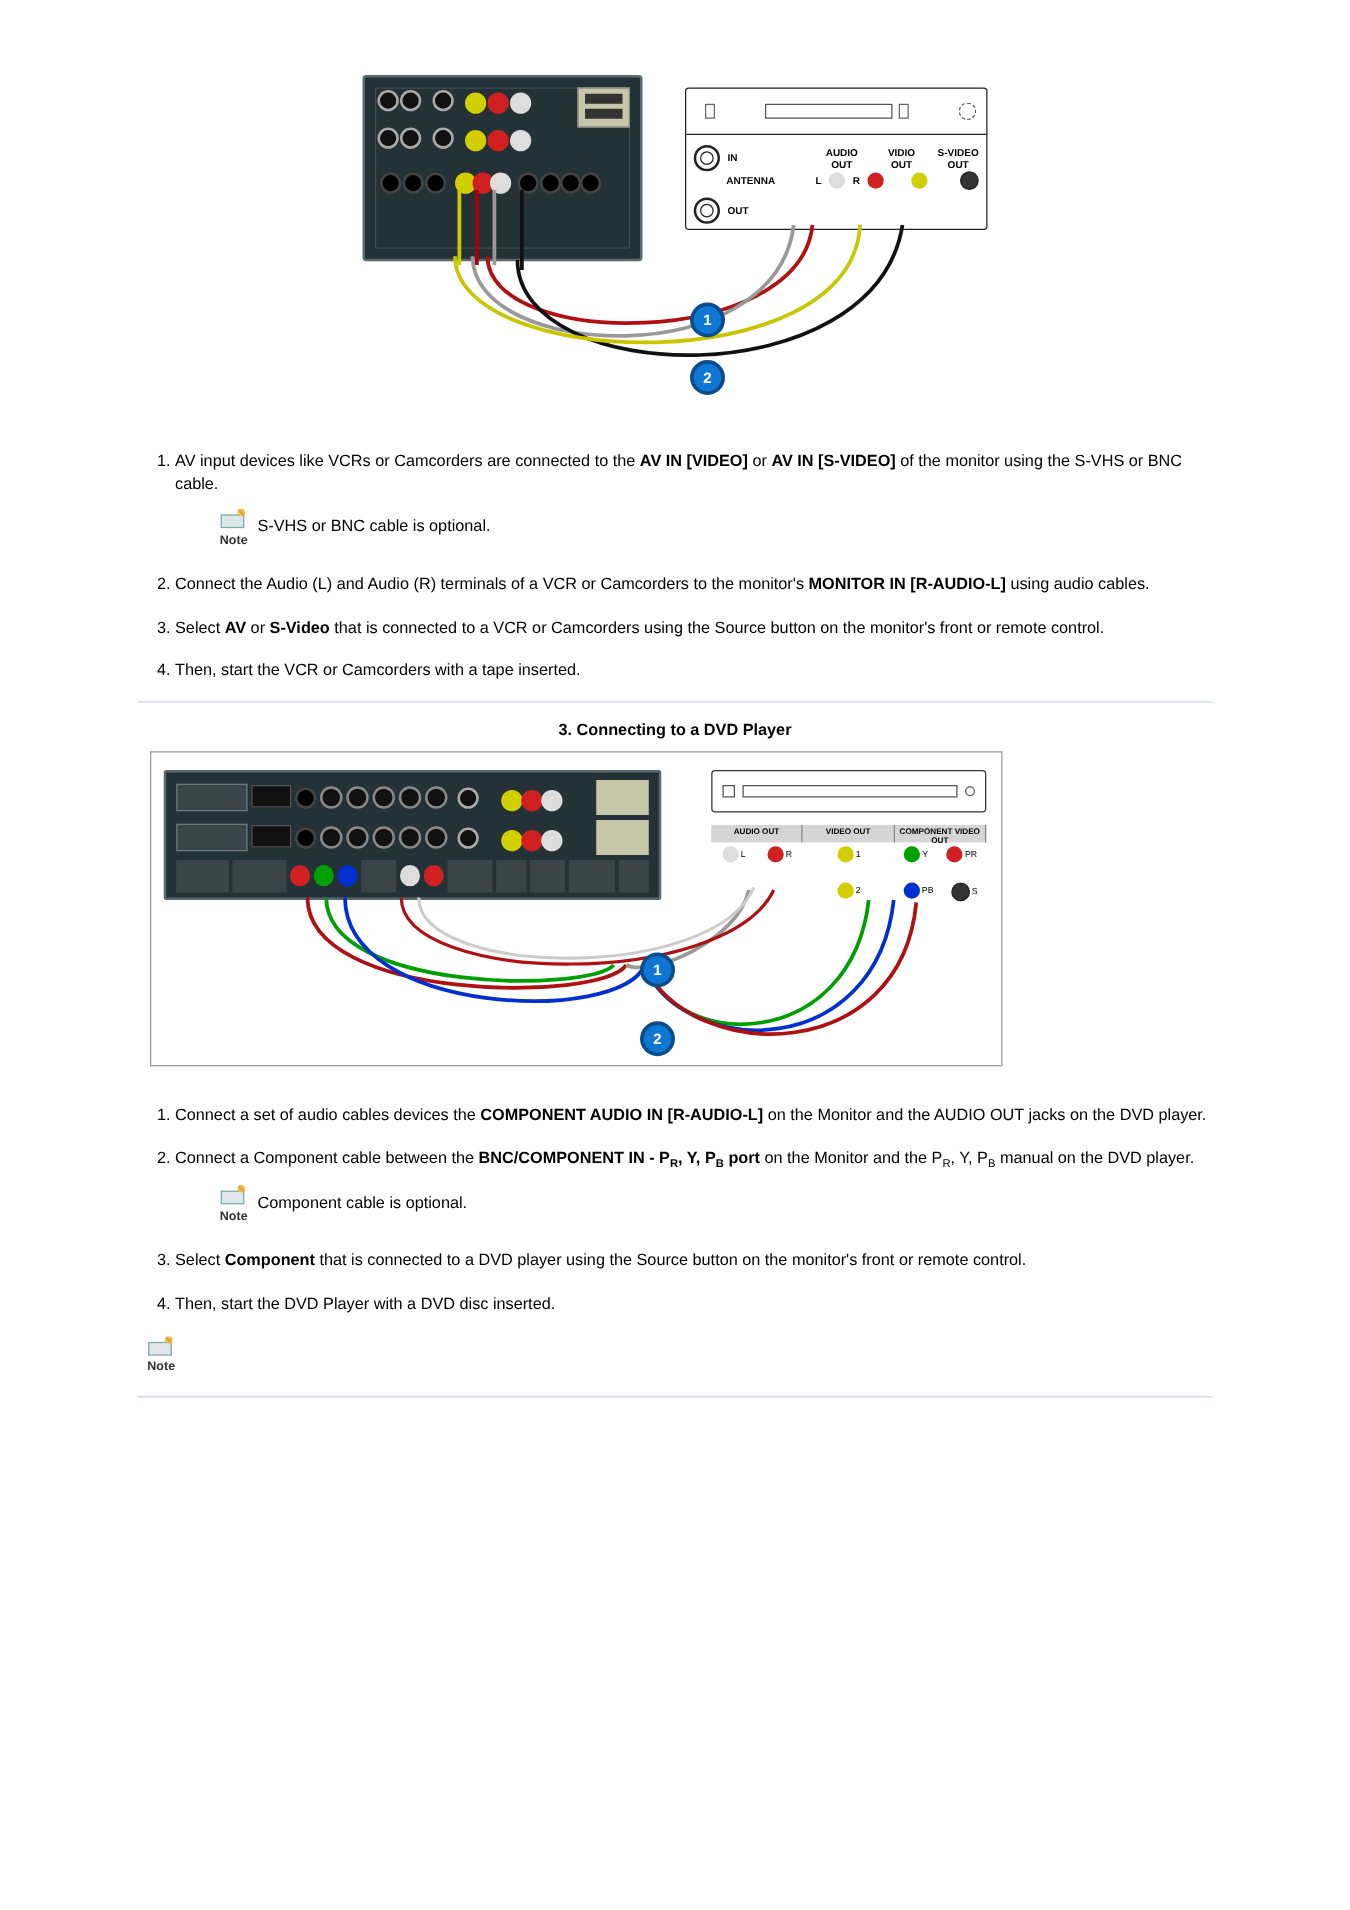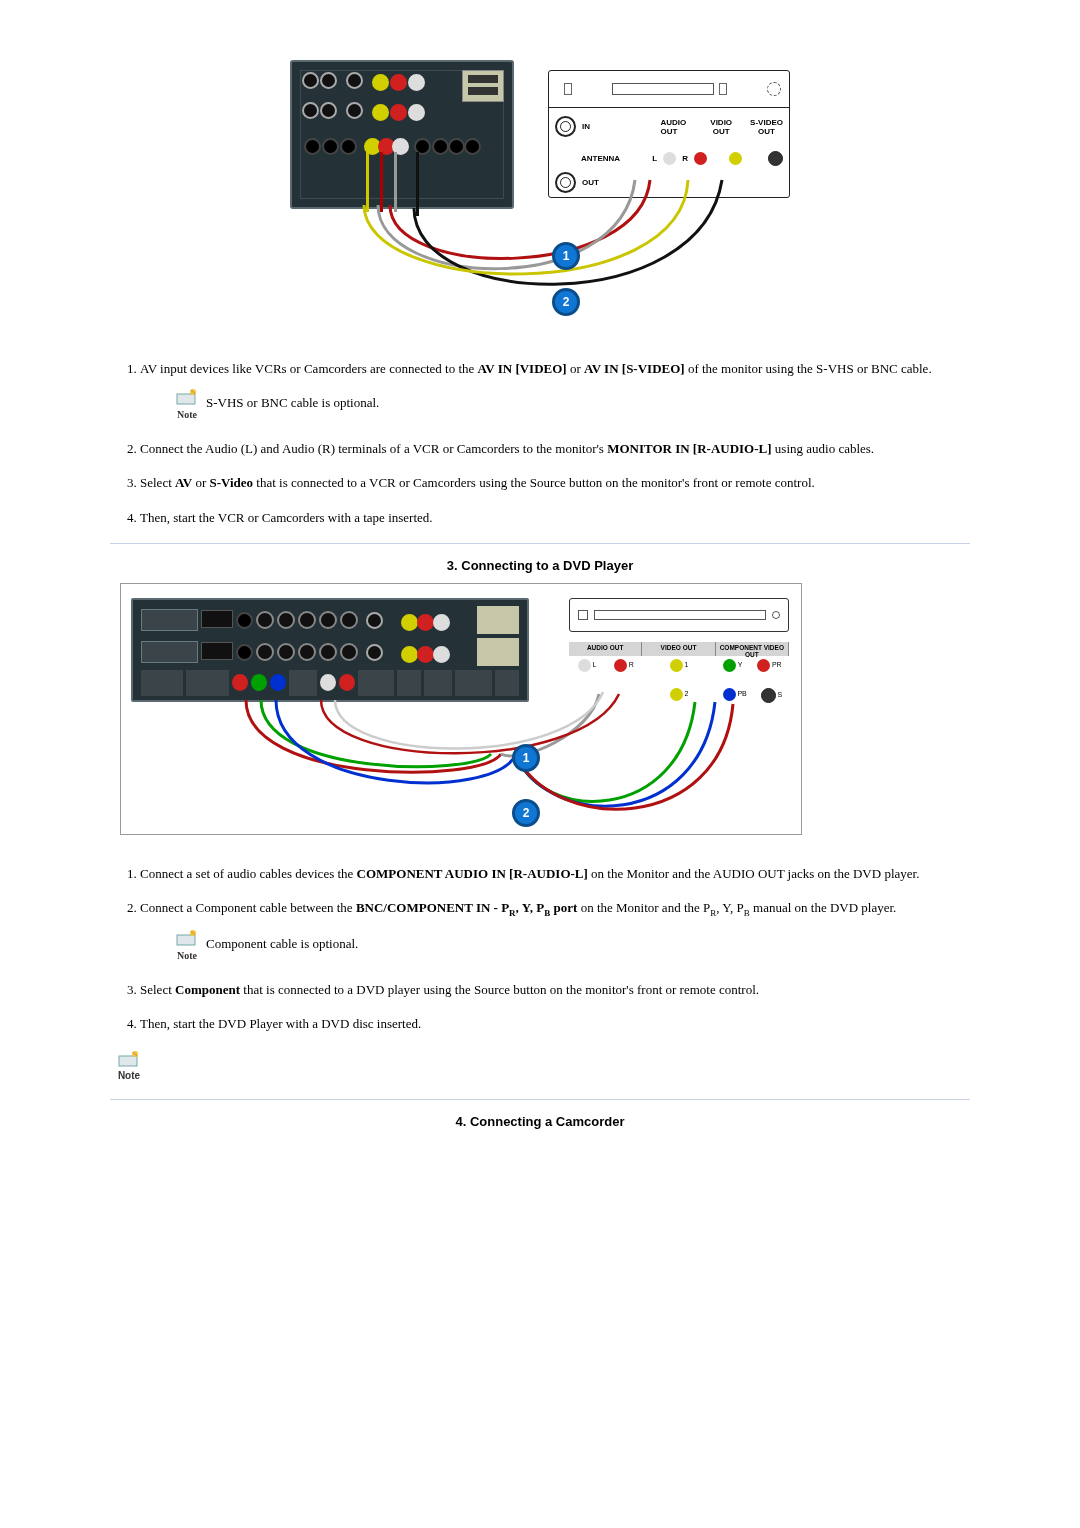--- a/index.html
+++ b/index.html
@@ -141,21 +141,20 @@
     height:26px; display:flex; align-items:flex-start; padding-top:3px;
   }
   .dvd-jack-row .grp{ flex:1; display:flex; justify-content:space-around; font-size:7px; }
 
   
   ol.steps {
     margin: 2px 0 16px 0;
     padding-left: 30px;
     font-size: 13px;
     line-height: 1.4;
-    font-family: Liberation Serif, serif;
   }
   ol.steps > li {
     margin-bottom: 16px;
   }
   .note-row {
     display:flex; align-items:flex-start; margin:10px 0 18px 28px;
   }
   .note-row.outdent { margin-left: 0; }
   .note-icon {
     width:38px; flex:0 0 38px; text-align:center;
@@ -218,30 +217,30 @@
            <span class="dtop-btn" style="margin-left:15px;"></span>
            <span class="dtop-slot"></span>
            <span class="dtop-btn"></span>
            <span class="dtop-knob"></span>
         </div>
         <div class="device-mid">
           <div style="display:flex; align-items:center; gap:6px;">
             <span class="ant"></span>
             <span class="dev-lbl">IN</span>
             <span style="flex:1"></span>
-            <span class="dev-lbl" style="white-space:pre; text-align:left;">AUDIO
+            <span class="dev-lbl" style="white-space:pre; text-align:center;">AUDIO
 OUT</span>
             <span style="width:12px"></span>
             <span class="dev-lbl" style="white-space:pre; text-align:center;">VIDIO
 OUT</span>
             <span style="width:6px"></span>
             <span class="dev-lbl" style="white-space:pre; text-align:center;">S-VIDEO
 OUT</span>
           </div>
-          <div style="display:flex; align-items:center; gap:6px; margin-top:14px;">
+          <div style="display:flex; align-items:center; gap:6px; margin-top:0;">
             <span style="width:20px;"></span>
             <span class="dev-lbl">ANTENNA</span>
             <span style="flex:1"></span>
             <span class="dev-lbl">L</span>
             <span class="dev-jack w"></span>
             <span class="dev-lbl">R</span>
             <span class="dev-jack r"></span>
             <span style="width:10px"></span>
             <span class="dev-jack y"></span>
             <span style="width:14px"></span>
@@ -444,15 +443,14 @@
           <rect x="2" y="6" width="18" height="10" fill="#dfe7ea" stroke="#7aa"></rect>
           <circle cx="18" cy="4" r="3" fill="#f4c430"></circle>
           <path d="M16 2 L20 6" stroke="#c88" stroke-width="1"></path>
         </svg>
       <span>Note</span>
     </div>
   </div>
 
   <hr class="divider">
 
-  <div class="sec-head">4. Connecting a Camcorder</div>
 
 </div>
 
 </body></html>

